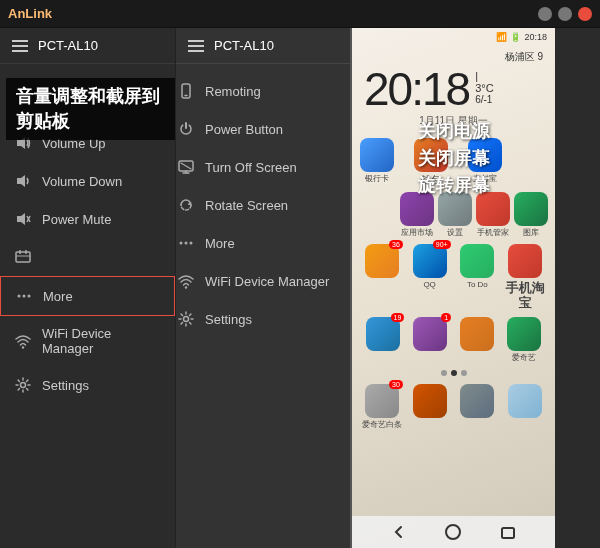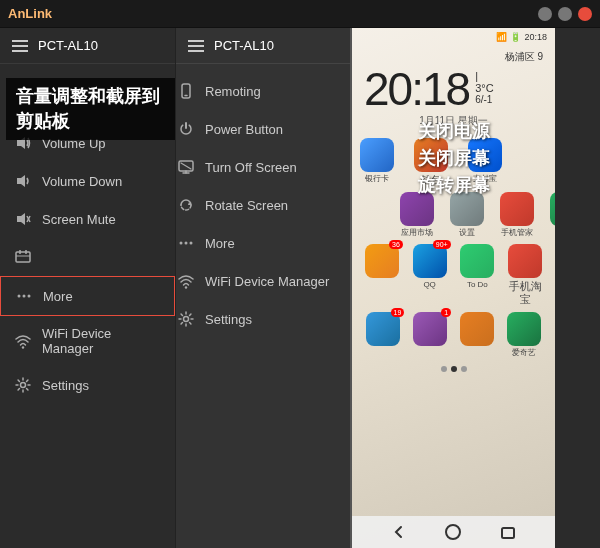--- a/index.html
+++ b/index.html
@@ -342,21 +342,21 @@
       </div>
 
       <div class="sidebar-item">
         <div class="sidebar-icon">
           <svg width="16" height="16" viewBox="0 0 16 16" fill="none">
             <polygon points="2,5 6,5 10,2 10,14 6,11 2,11" fill="#aaa"></polygon>
             <line x1="12" y1="5" x2="15" y2="11" stroke="#aaa" stroke-width="1.5"></line>
             <line x1="15" y1="5" x2="12" y2="11" stroke="#aaa" stroke-width="1.5"></line>
           </svg>
         </div>
-        <span>Screen Mute</span>
+        <span>Power Mute</span>
       </div>
 
       <div class="sidebar-item">
         <div class="sidebar-icon">
           <svg width="16" height="16" viewBox="0 0 16 16" fill="none">
             <rect x="1" y="3" width="14" height="10" rx="1" stroke="#aaa" stroke-width="1.5" fill="none"></rect>
             <line x1="5" y1="1" x2="5" y2="5" stroke="#aaa" stroke-width="1.5"></line>
             <line x1="11" y1="1" x2="11" y2="5" stroke="#aaa" stroke-width="1.5"></line>
             <line x1="1" y1="7" x2="15" y2="7" stroke="#aaa" stroke-width="1"></line>
           </svg>
@@ -523,21 +523,21 @@
         <div class="app-icon">
           <div class="app-icon-img" style="background:linear-gradient(135deg,#e67e22,#c0392b);border-radius:8px;width:34px;height:34px;"></div>
           <div class="app-icon-label" style="font-size:10px;color:#444;">钱包</div>
         </div>
         <div class="app-icon">
           <div class="app-icon-img" style="background:linear-gradient(135deg,#1677ff,#0050cc);border-radius:8px;width:34px;height:34px;"></div>
           <div class="app-icon-label" style="font-size:8px;color:#444;">支付宝</div>
         </div>
       </div>
 
-      <div style="display:grid;grid-template-columns:repeat(4,1fr);gap:16px;padding:4px 8px 2px;margin-left:40px;">
+      <div style="display:grid;grid-template-columns:repeat(4,1fr);gap:4px;padding:4px 8px 2px;margin-left:40px;">
         <div class="app-icon">
           <div class="app-icon-img" style="background:linear-gradient(135deg,#8e44ad,#6c3483);border-radius:8px;width:34px;height:34px;"></div>
           <div class="app-icon-label" style="font-size:8px;color:#444;">应用市场</div>
         </div>
         <div class="app-icon">
           <div class="app-icon-img" style="background:linear-gradient(135deg,#95a5a6,#707b7c);border-radius:8px;width:34px;height:34px;"></div>
           <div class="app-icon-label" style="font-size:8px;color:#444;">设置</div>
         </div>
         <div class="app-icon">
           <div class="app-icon-img" style="background:linear-gradient(135deg,#e74c3c,#c0392b);border-radius:8px;width:34px;height:34px;"></div>
@@ -563,21 +563,21 @@
             <span style="position:absolute;top:-4px;right:-4px;background:red;color:white;font-size:7px;border-radius:6px;padding:1px 3px;">90+</span>
           </div>
           <div class="app-icon-label" style="font-size:8px;color:#444;">QQ</div>
         </div>
         <div class="app-icon">
           <div style="background:linear-gradient(135deg,#2ecc71,#27ae60);border-radius:8px;width:34px;height:34px;"></div>
           <div class="app-icon-label" style="font-size:8px;color:#444;">To Do</div>
         </div>
         <div class="app-icon">
           <div style="background:linear-gradient(135deg,#e74c3c,#c0392b);border-radius:8px;width:34px;height:34px;"></div>
-          <div class="app-icon-label" style="font-size:11px;color:#444;">手机淘宝</div>
+          <div class="app-icon-label" style="font-size:13px;color:#444;font-weight:bold;">手机淘宝</div>
         </div>
       </div>
 
       <div style="display:grid;grid-template-columns:repeat(4,1fr);gap:0;padding:4px 8px 2px;">
         <div class="app-icon" style="position:relative;">
           <div style="position:relative;width:34px;height:34px;">
             <div style="background:linear-gradient(135deg,#3498db,#1a6fa0);border-radius:8px;width:34px;height:34px;"></div>
             <span style="position:absolute;top:-4px;right:-4px;background:red;color:white;font-size:7px;border-radius:6px;padding:1px 3px;">19</span>
           </div>
           <div class="app-icon-label" style="font-size:8px;color:#444;"></div>
@@ -598,20 +598,40 @@
           <div class="app-icon-label" style="font-size:8px;color:#444;">爱奇艺</div>
         </div>
       </div>
 
       <div style="display:flex;justify-content:center;gap:4px;padding:6px 0;">
         <span style="width:6px;height:6px;border-radius:50%;background:#999;display:inline-block;"></span>
         <span style="width:6px;height:6px;border-radius:50%;background:#333;display:inline-block;"></span>
         <span style="width:6px;height:6px;border-radius:50%;background:#999;display:inline-block;"></span>
       </div>
 
+      <div style="display:grid;grid-template-columns:repeat(4,1fr);gap:4px;padding:2px 8px 2px;">
+        <div class="app-icon">
+          <div style="background:linear-gradient(135deg,#aaa,#888);border-radius:8px;width:34px;height:34px;position:relative;">
+            <span style="position:absolute;top:-4px;right:-4px;background:red;color:white;font-size:7px;border-radius:6px;padding:1px 3px;">30</span>
+          </div>
+          <div class="app-icon-label" style="font-size:8px;color:#444;">爱奇艺白条</div>
+        </div>
+        <div class="app-icon">
+          <div style="background:linear-gradient(135deg,#d35400,#a04000);border-radius:8px;width:34px;height:34px;"></div>
+          <div class="app-icon-label" style="font-size:8px;color:#444;"></div>
+        </div>
+        <div class="app-icon">
+          <div style="background:linear-gradient(135deg,#7f8c8d,#5d6d7e);border-radius:8px;width:34px;height:34px;"></div>
+          <div class="app-icon-label" style="font-size:8px;color:#444;"></div>
+        </div>
+        <div class="app-icon">
+          <div style="background:linear-gradient(135deg,#a9cce3,#7fb3d3);border-radius:8px;width:34px;height:34px;"></div>
+          <div class="app-icon-label" style="font-size:8px;color:#444;"></div>
+        </div>
+      </div>
 
       <div class="phone-nav-bar">
         <div class="nav-btn">
           <svg width="16" height="16" viewBox="0 0 16 16" fill="none">
             <polyline points="10,3 5,8 10,13" stroke="#333" stroke-width="2" stroke-linecap="round" fill="none"></polyline>
           </svg>
         </div>
         <div class="nav-btn">
           <svg width="18" height="18" viewBox="0 0 18 18" fill="none">
             <circle cx="9" cy="9" r="7" stroke="#333" stroke-width="2" fill="none"></circle>

